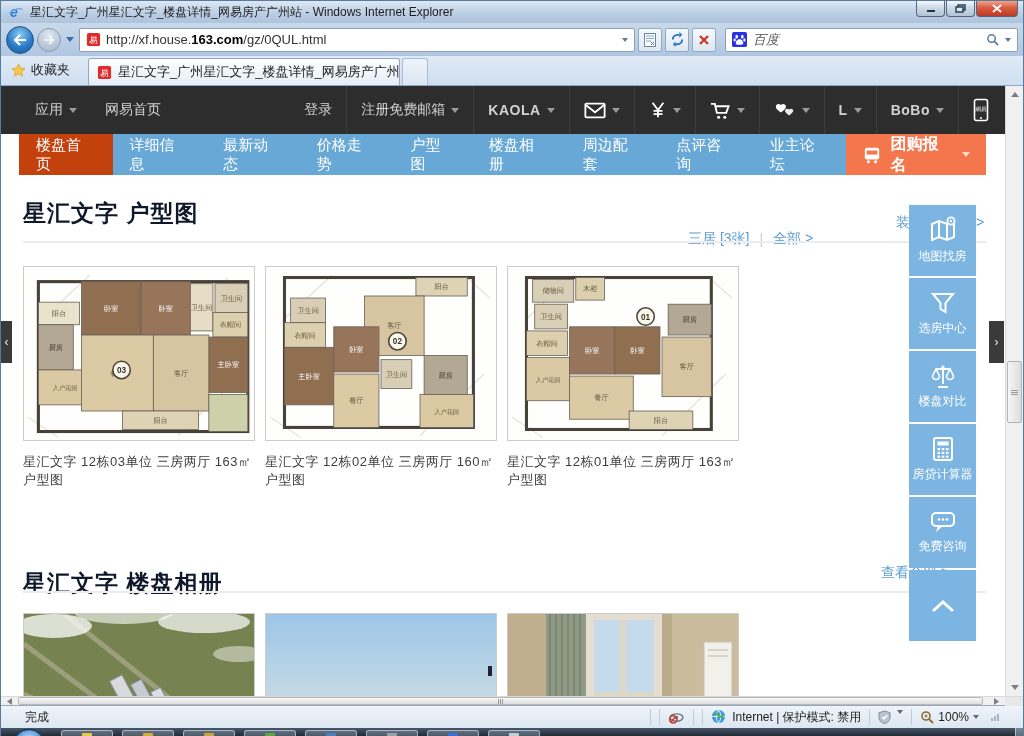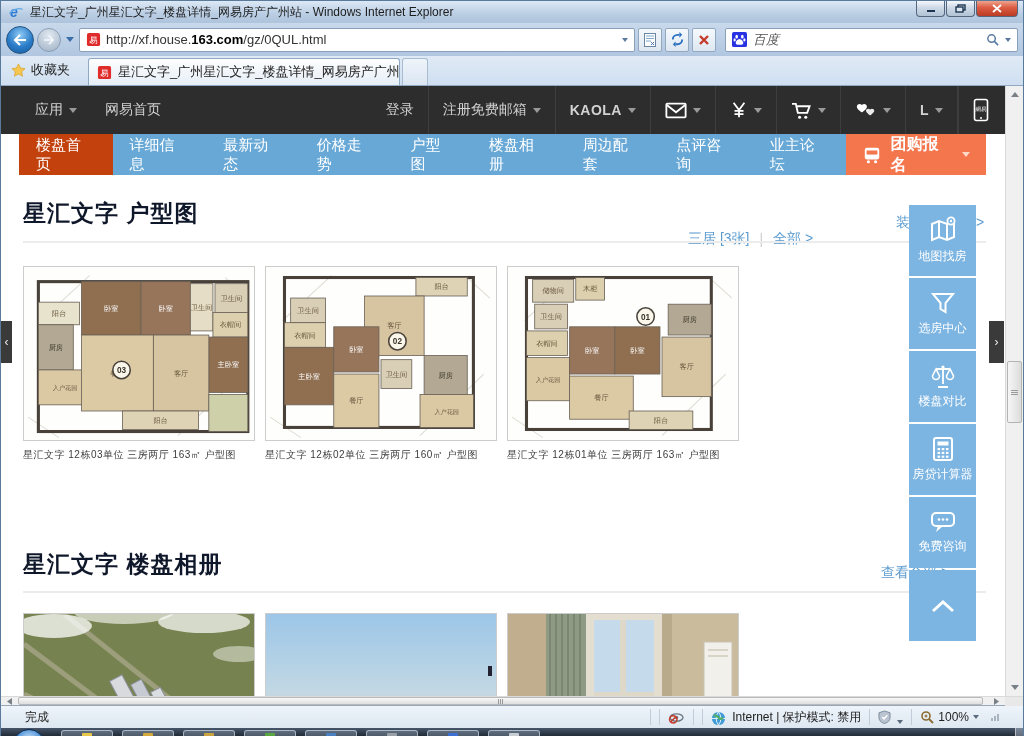--- a/index.html
+++ b/index.html
@@ -51,21 +51,21 @@
   
   .h1{position:absolute;left:22px;font-size:23px;font-weight:bold;color:#0f172a;letter-spacing:1px}
   .rule{position:absolute;left:22px;width:963px;height:2px;background:#ececec}
   .linksrow{position:absolute;display:flex;align-items:center;gap:10px;font-size:14px;color:#5b9bd0}
   .linksrow .sep{color:#ccc}
   .plainlink{color:#5b9bd0}
   
   .cards{position:absolute;left:22px;top:180px;display:flex;gap:10px}
   .card{width:232px}
   .planbox{width:232px;height:175px;border:1px solid #ccc;background:#fff}
-  .caption{margin-top:5px;font-size:10px;line-height:18px;color:#3d3d3d;letter-spacing:.5px}
+  .caption{margin-top:12px;font-size:13px;line-height:18px;color:#3d3d3d;letter-spacing:.5px}
   
   .photos{position:absolute;left:22px;top:527px;display:flex;gap:10px}
   .photo{width:232px;height:120px;border:1px solid #ccc;background:#eee;overflow:hidden}
   
   .sidetools{position:absolute;left:908px;top:119px;width:67px;display:flex;flex-direction:column;gap:2px;z-index:5}
   .tool{height:71px;background:#7db5e2;color:#fff;display:flex;flex-direction:column;align-items:center;justify-content:center;gap:4px;font-size:12px}
   .edge-tab{position:absolute;top:235px;width:11px;height:42px;background:#3a3a3a;color:#eee;display:flex;align-items:center;justify-content:center;font-size:12px;z-index:6}
   .edge-tab.right{left:988px;width:15px}
   .edge-tab.left{left:0}
   
@@ -76,21 +76,21 @@
   .grip i{display:block;width:7px;height:1px;background:#9a9a9a}
   .hscrollrow{height:9px;flex:0 0 9px;display:flex;background:#f0f0f0;border-top:1px solid #dadada;position:relative}
   .hthumb{position:absolute;left:17px;top:0;width:965px;height:8px;background:linear-gradient(#f8f8f8,#dedede);border:1px solid #b8b8b8;border-radius:2px;display:flex;align-items:center;justify-content:center;gap:1px}
   .hthumb i{display:block;width:1px;height:5px;background:#9a9a9a}
   .harrow{width:17px;height:9px;display:flex;align-items:center;justify-content:center;color:#868a90}
   .hcorner{position:absolute;right:0;top:0;width:18px;height:9px;background:#e8e8e8}
   
   .statusbar{height:23px;flex:0 0 23px;background:linear-gradient(#eef4fa,#dde7f1);border-top:1px solid #98a8bc;display:flex;align-items:center;font-size:12px;color:#1e1e1e;padding:0 24px;gap:8px}
   .statusbar .spacer{flex:1}
   .ssep{width:1px;height:16px;background:#c2ccd8}
-  .sgroup{display:flex;align-items:flex-end;gap:6px}
+  .sgroup{display:flex;align-items:flex-start;gap:6px}
   .szoom{display:flex;align-items:center;gap:4px}
   .sgrip{display:flex;align-items:flex-end;gap:1px;margin-left:4px}
   .sgrip i{display:block;width:2px;background:#aab4c0}
   
   .taskbar{height:9px;flex:0 0 9px;background:linear-gradient(#46556a,#1d2630);position:relative;overflow:hidden}
   .orb{position:absolute;left:12px;top:1px;width:32px;height:32px;border-radius:50%;background:radial-gradient(circle at 50% 35%,#d6ecff,#3f86d0 55%,#0c3e78);border:1px solid #0a2c52}
   .tkbtn{position:absolute;top:2px;width:52px;height:12px;border-radius:3px 3px 0 0;background:rgba(195,214,238,.28);border:1px solid rgba(235,244,255,.55);display:flex;justify-content:center}
   .tkbtn i{display:block;width:10px;height:5px;margin-top:2px;border-radius:1px}
   .showdesk{position:absolute;right:0;top:0;width:8px;height:9px;background:rgba(220,232,248,.35);border-left:1px solid rgba(255,255,255,.5)}
 </style>
@@ -283,20 +283,24 @@
                 </svg>
               </span>
               <span class="caret"></span>
             </div>
             <div class="tn-sep"></div>
             <div class="tn-item">
               <span class="tn-brand">L</span>
               <span class="caret"></span>
             </div>
             <div class="tn-sep"></div>
+            <div class="tn-item">
+              <span class="tn-brand">BoBo</span>
+              <span class="caret"></span>
+            </div>
             <div class="tn-sep"></div>
             <div class="tn-item">
               <span>
                 <svg width="16" height="24" viewBox="0 0 16 24">
                   <rect x="1.5" y="1.5" width="13" height="21" rx="2" fill="none" stroke="#ffffff" stroke-width="1.6"></rect>
                   <text x="8" y="13" font-size="5.5" fill="#ffffff" text-anchor="middle">網易</text>
                   <circle cx="8" cy="20" r="1" fill="#ffffff"></circle>
                 </svg>
               </span>
             </div>
@@ -442,21 +446,21 @@
                 <rect x="118" y="140" width="62" height="18" fill="#ded3b5" stroke="#6b6257" stroke-width=".8"></rect>
                 <text x="149" y="151.5" font-size="7" fill="#6a5a40" text-anchor="middle">阳台</text>
                 <circle cx="134" cy="48" r="8.5" fill="#faf6ea" stroke="#47413a" stroke-width="1.5"></circle>
                 <text x="134" y="51" font-size="8" font-weight="bold" fill="#3a342c" text-anchor="middle">01</text>
               </svg>
             </div>
             <div class="caption">星汇文字 12栋01单位 三房两厅 163㎡ 户型图</div>
           </article>
         </div>
 
-      <div class="h1" style="top:463px">星汇文字 楼盘相册</div>
+      <div class="h1" style="top:482px">星汇文字 楼盘相册</div>
       <div class="linksrow" style="left:880px;top:478px">
           <span class="plainlink">查看全部 &gt;</span>
         </div>
       <div class="rule" style="top:505px"></div>
 
       <div class="photos" id="album-photos">
           <div class="photo">
             <svg viewBox="0 0 230 120" width="230" height="120">
               <rect width="230" height="120" fill="#76824f"></rect>
               <path d="M0 30L120 120M40 0l150 120M0 80l80 40" stroke="#b7b29a" stroke-width="5" opacity=".6"></path>

